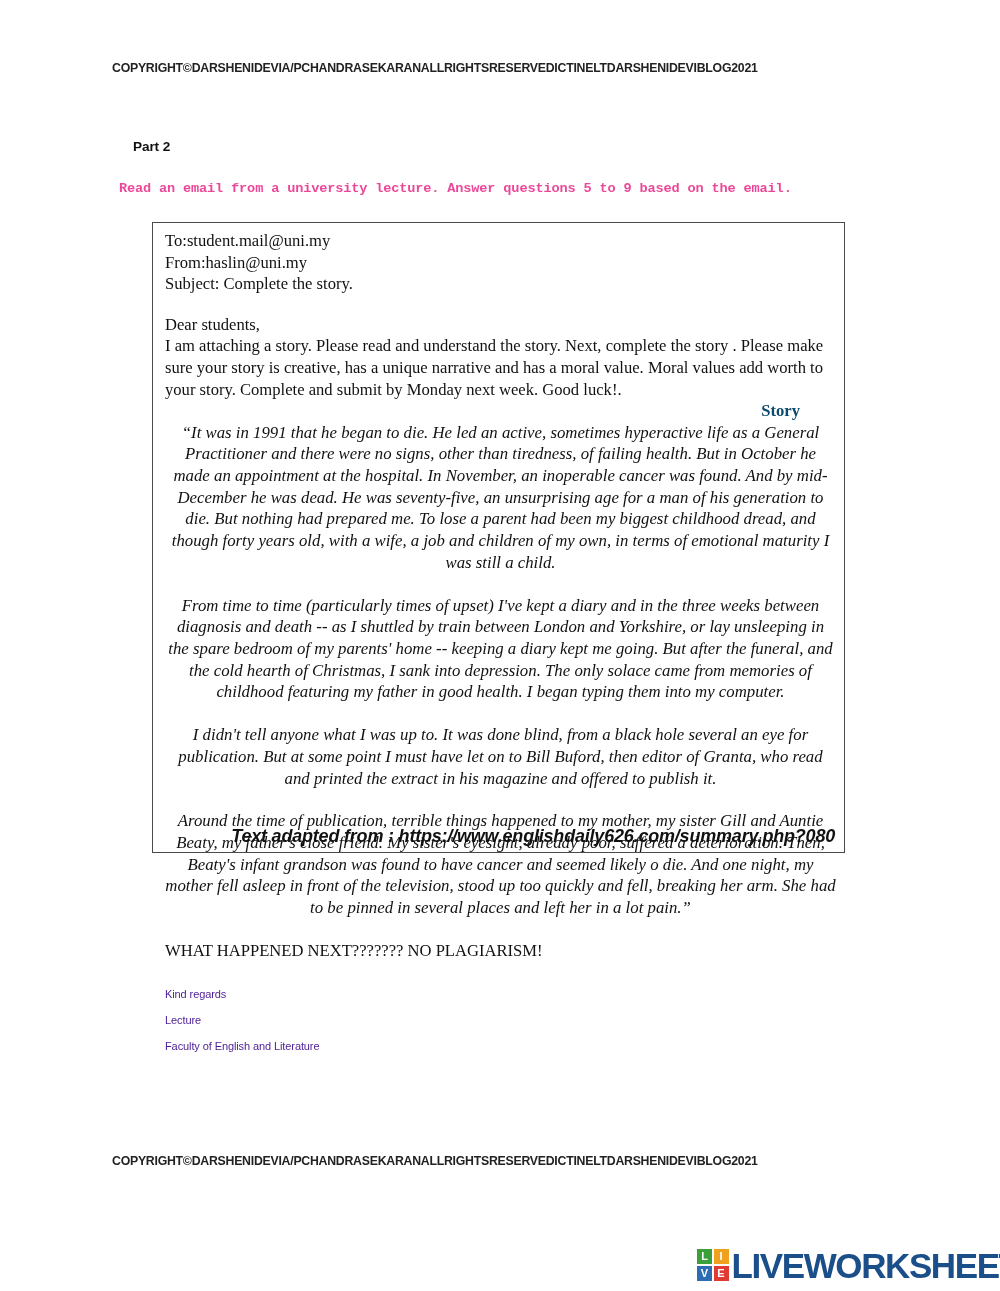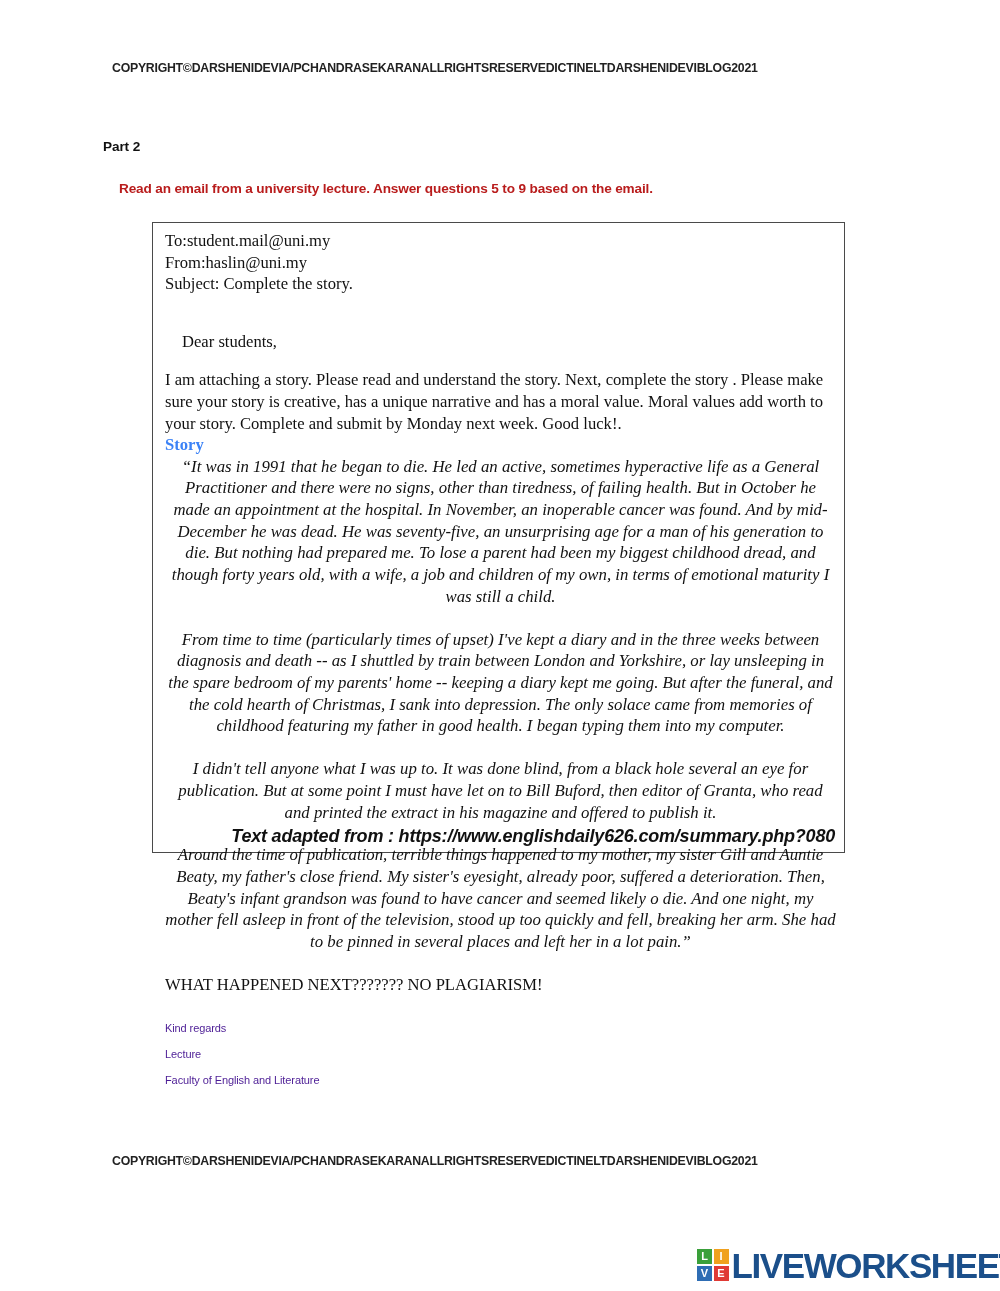--- a/index.html
+++ b/index.html
@@ -34,36 +34,37 @@
     letter-spacing: -0.25px;
     color: #222222;
     white-space: nowrap;
   }
   .copyright-top { top: 61px; }
   .copyright-bottom { top: 1154px; }
 
   
   .part-label {
     position: absolute;
-    left: 103px;
+    left: 133px;
     top: 139px;
     font-size: 13.6px;
     font-weight: 700;
     color: #111111;
     letter-spacing: -0.1px;
   }
   .instruction {
     position: absolute;
     left: 119px;
     top: 181px;
     font-size: 13.6px;
     font-weight: 700;
-    color: #b91c1c;
+    color: #ec4899;
     letter-spacing: -0.15px;
     white-space: nowrap;
+    font-family: Liberation Mono, monospace;
   }
 
   
   .email-box {
     position: absolute;
     left: 152px;
     top: 222px;
     width: 693px;
     height: 631px;
     border: 1.6px solid #4a4a4a;
@@ -82,34 +83,34 @@
   .serif {
     font-family: "Liberation Serif", "DejaVu Serif", serif;
     font-size: 16.6px;
     line-height: 21.6px;
     color: #111111;
   }
   .meta-line { white-space: nowrap; }
 
   .blank-line { height: 19px; }
 
-  .salutation { margin: 17px; }
+  .salutation { margin: 0; }
 
   .intro {
     margin: 0;
     text-align: left;
   }
 
   .story-heading {
     font-family: "Liberation Serif", "DejaVu Serif", serif;
     font-size: 16.6px;
     font-weight: 700;
-    text-align: left;
+    text-align: right;
     line-height: 21.5px;
-    color: #3b82f6;
+    color: #0c4a6e;
     margin: 0;
     padding-right: 36px;
   }
 
   .story-para {
     font-family: "Liberation Serif", "DejaVu Serif", serif;
     font-style: italic;
     font-size: 16.8px;
     line-height: 21.7px;
     color: #111111;

